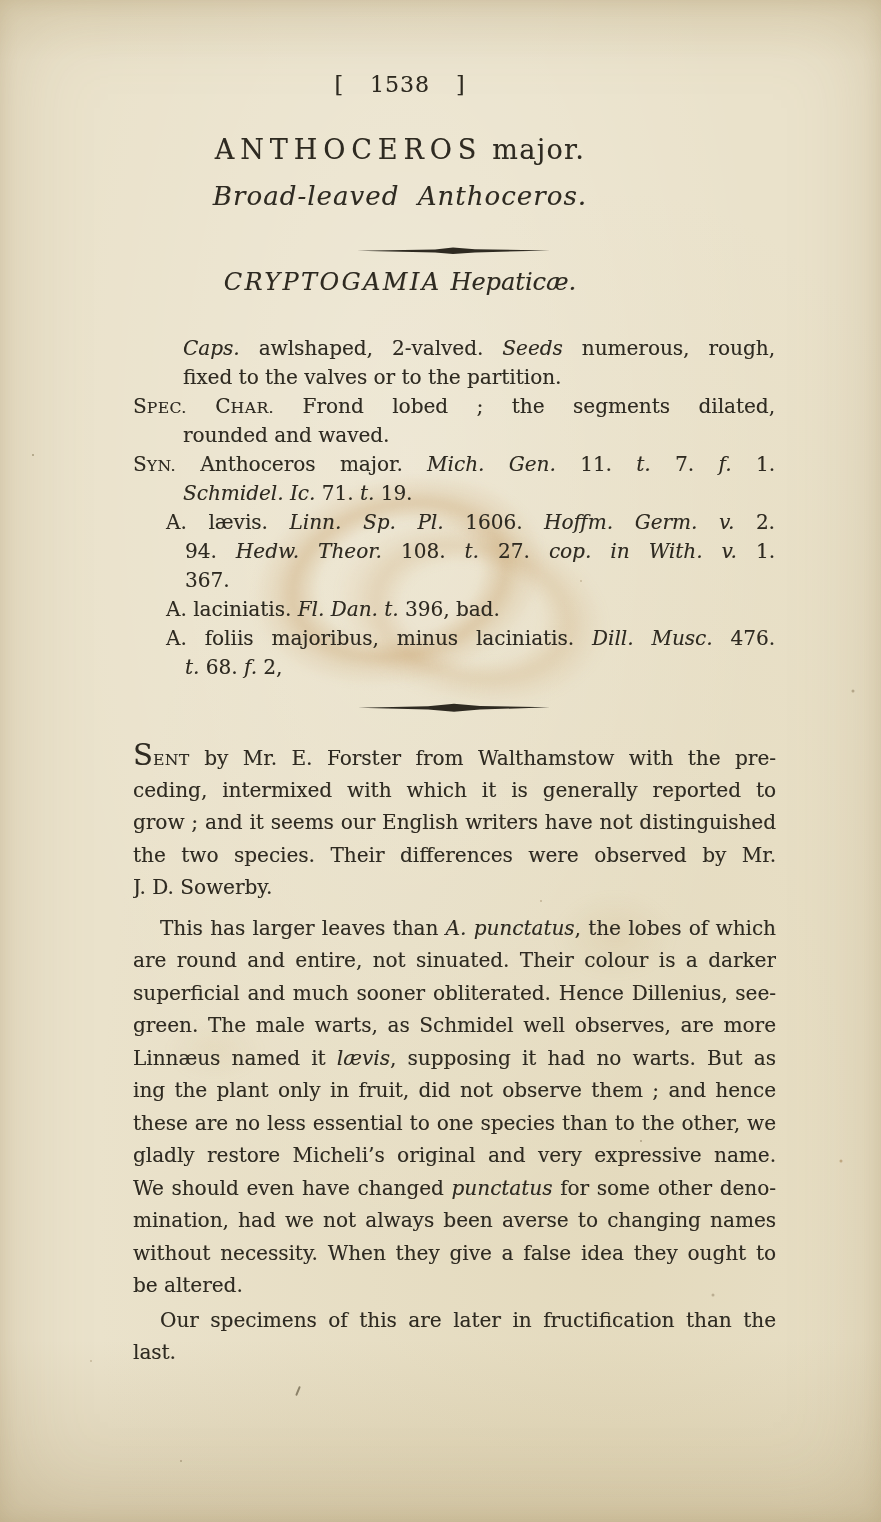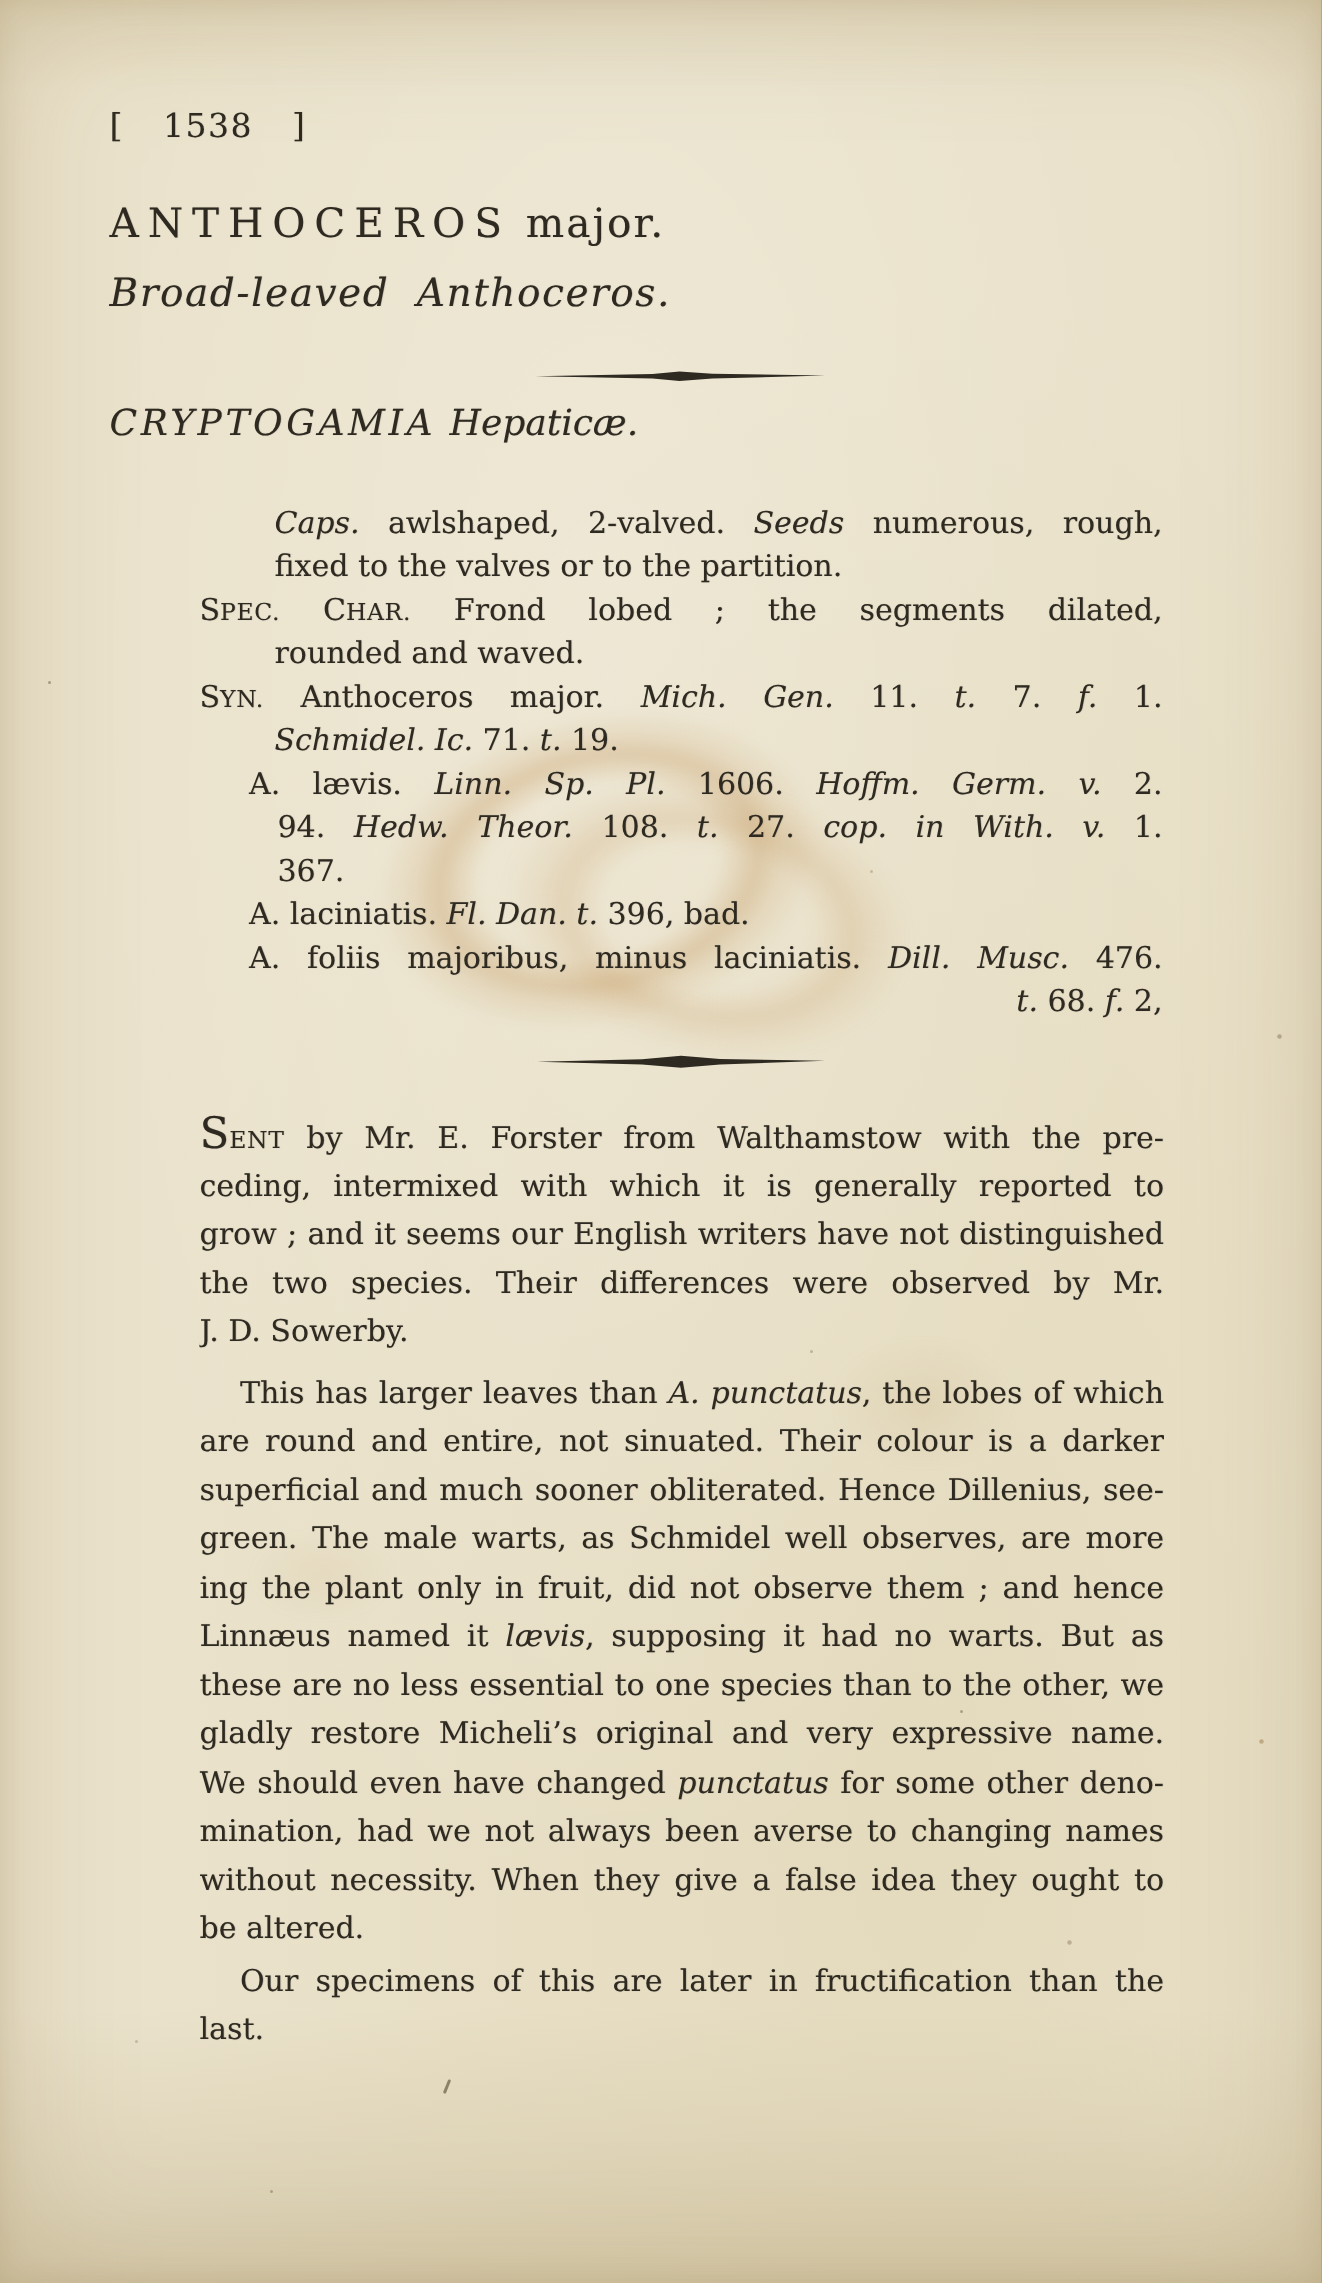--- a/index.html
+++ b/index.html
@@ -16,21 +16,21 @@
     color:#2e2a21;
     overflow:hidden;
   }
   .page::after{
     content:"";position:absolute;inset:0;pointer-events:none;
     box-shadow:inset 0 0 90px rgba(150,125,80,0.28), inset 0 0 18px rgba(150,125,80,0.18);
   }
   .ink{color:#2e2a21;text-shadow:0.3px 0.3px 0.6px rgba(46,42,33,0.35);}
 
   
-  .header{position:absolute;left:73px;top:72px;width:630px;}
+  .header{position:absolute;left:85px;top:72px;width:630px;text-align:center;}
   .pagenum{font-size:22px;letter-spacing:1px;}
   .pagenum .brk{display:inline-block;}
   .pagenum .brk.open{margin-right:26px;}
   .pagenum .brk.close{margin-left:26px;}
   .title{margin-top:37px;font-size:27px;white-space:nowrap;}
   .title .main{letter-spacing:0.22em;}
   .title .epithet{letter-spacing:0.05em;margin-left:10px;}
   .subtitle{margin-top:16px;font-size:26px;font-style:italic;letter-spacing:0.04em;word-spacing:9px;}
   .section{margin-top:57px;font-size:24px;font-style:italic;}
   .section .order{letter-spacing:0.10em;}
@@ -137,38 +137,38 @@
       <div class="line" style="padding-left: 50px;"><span>fixed to the valves or to the partition.</span></div>
       <div class="line just"><span>S</span><span class="sc">PEC.</span><span> C</span><span class="sc">HAR.</span><span> Frond lobed ; the segments dilated,</span></div>
       <div class="line" style="padding-left: 50px;"><span>rounded and waved.</span></div>
       <div class="line just"><span>S</span><span class="sc">YN.</span><span> Anthoceros major. </span><span class="it">Mich. Gen.</span><span> 11. </span><span class="it">t.</span><span> 7. </span><span class="it">f.</span><span> 1.</span></div>
       <div class="line" style="padding-left: 50px;"><span class="it">Schmidel. Ic.</span><span> 71. </span><span class="it">t.</span><span> 19.</span></div>
       <div class="line just" style="padding-left: 33px;"><span>A. lævis. </span><span class="it">Linn. Sp. Pl.</span><span> 1606. </span><span class="it">Hoffm. Germ. v.</span><span> 2.</span></div>
       <div class="line just" style="padding-left: 52px;"><span>94. </span><span class="it">Hedw. Theor.</span><span> 108. </span><span class="it">t.</span><span> 27. </span><span class="it">cop. in With. v.</span><span> 1.</span></div>
       <div class="line" style="padding-left: 52px;"><span>367.</span></div>
       <div class="line" style="padding-left: 33px;"><span>A. laciniatis. </span><span class="it">Fl. Dan. t.</span><span> 396, bad.</span></div>
       <div class="line just" style="padding-left: 33px;"><span>A. foliis majoribus, minus laciniatis. </span><span class="it">Dill. Musc.</span><span> 476.</span></div>
-      <div class="line" style="padding-left: 52px; text-align: right;"><span class="it">t.</span><span> 68. </span><span class="it">f.</span><span> 2,</span></div>
+      <div class="line" style="padding-left: 52px;"><span class="it">t.</span><span> 68. </span><span class="it">f.</span><span> 2,</span></div>
     </div>
 
   <div class="bodytext ink">
     <div class="para p1">
         <div class="line just"><span class="big">S</span><span class="sc">ENT</span><span> by Mr. E. Forster from Walthamstow with the pre-</span></div>
         <div class="line just"><span>ceding, intermixed with which it is generally reported to</span></div>
         <div class="line just"><span>grow ; and it seems our English writers have not distinguished</span></div>
         <div class="line just"><span>the two species. Their differences were observed by Mr.</span></div>
         <div class="line"><span>J. D. Sowerby.</span></div>
       </div>
     <div class="para p2">
         <div class="line just" style="padding-left: 27px;"><span>This has larger leaves than </span><span class="it">A. punctatus</span><span>, the lobes of which</span></div>
         <div class="line just"><span>are round and entire, not sinuated. Their colour is a darker</span></div>
         <div class="line just"><span>superficial and much sooner obliterated. Hence Dillenius, see-</span></div>
         <div class="line just"><span>green. The male warts, as Schmidel well observes, are more</span></div>
+        <div class="line just"><span>Linnæus named it </span><span class="it">lævis</span><span>, supposing it had no warts. But as</span></div>
         <div class="line just"><span>ing the plant only in fruit, did not observe them ; and hence</span></div>
-        <div class="line just"><span>Linnæus named it </span><span class="it">lævis</span><span>, supposing it had no warts. But as</span></div>
         <div class="line just"><span>these are no less essential to one species than to the other, we</span></div>
         <div class="line just"><span>gladly restore Micheli’s original and very expressive name.</span></div>
         <div class="line just"><span>We should even have changed </span><span class="it">punctatus</span><span> for some other deno-</span></div>
         <div class="line just"><span>mination, had we not always been averse to changing names</span></div>
         <div class="line just"><span>without necessity. When they give a false idea they ought to</span></div>
         <div class="line"><span>be altered.</span></div>
       </div>
     <div class="para p3">
         <div class="line just" style="padding-left: 27px;"><span>Our specimens of this are later in fructification than the</span></div>
         <div class="line"><span>last.</span></div>

